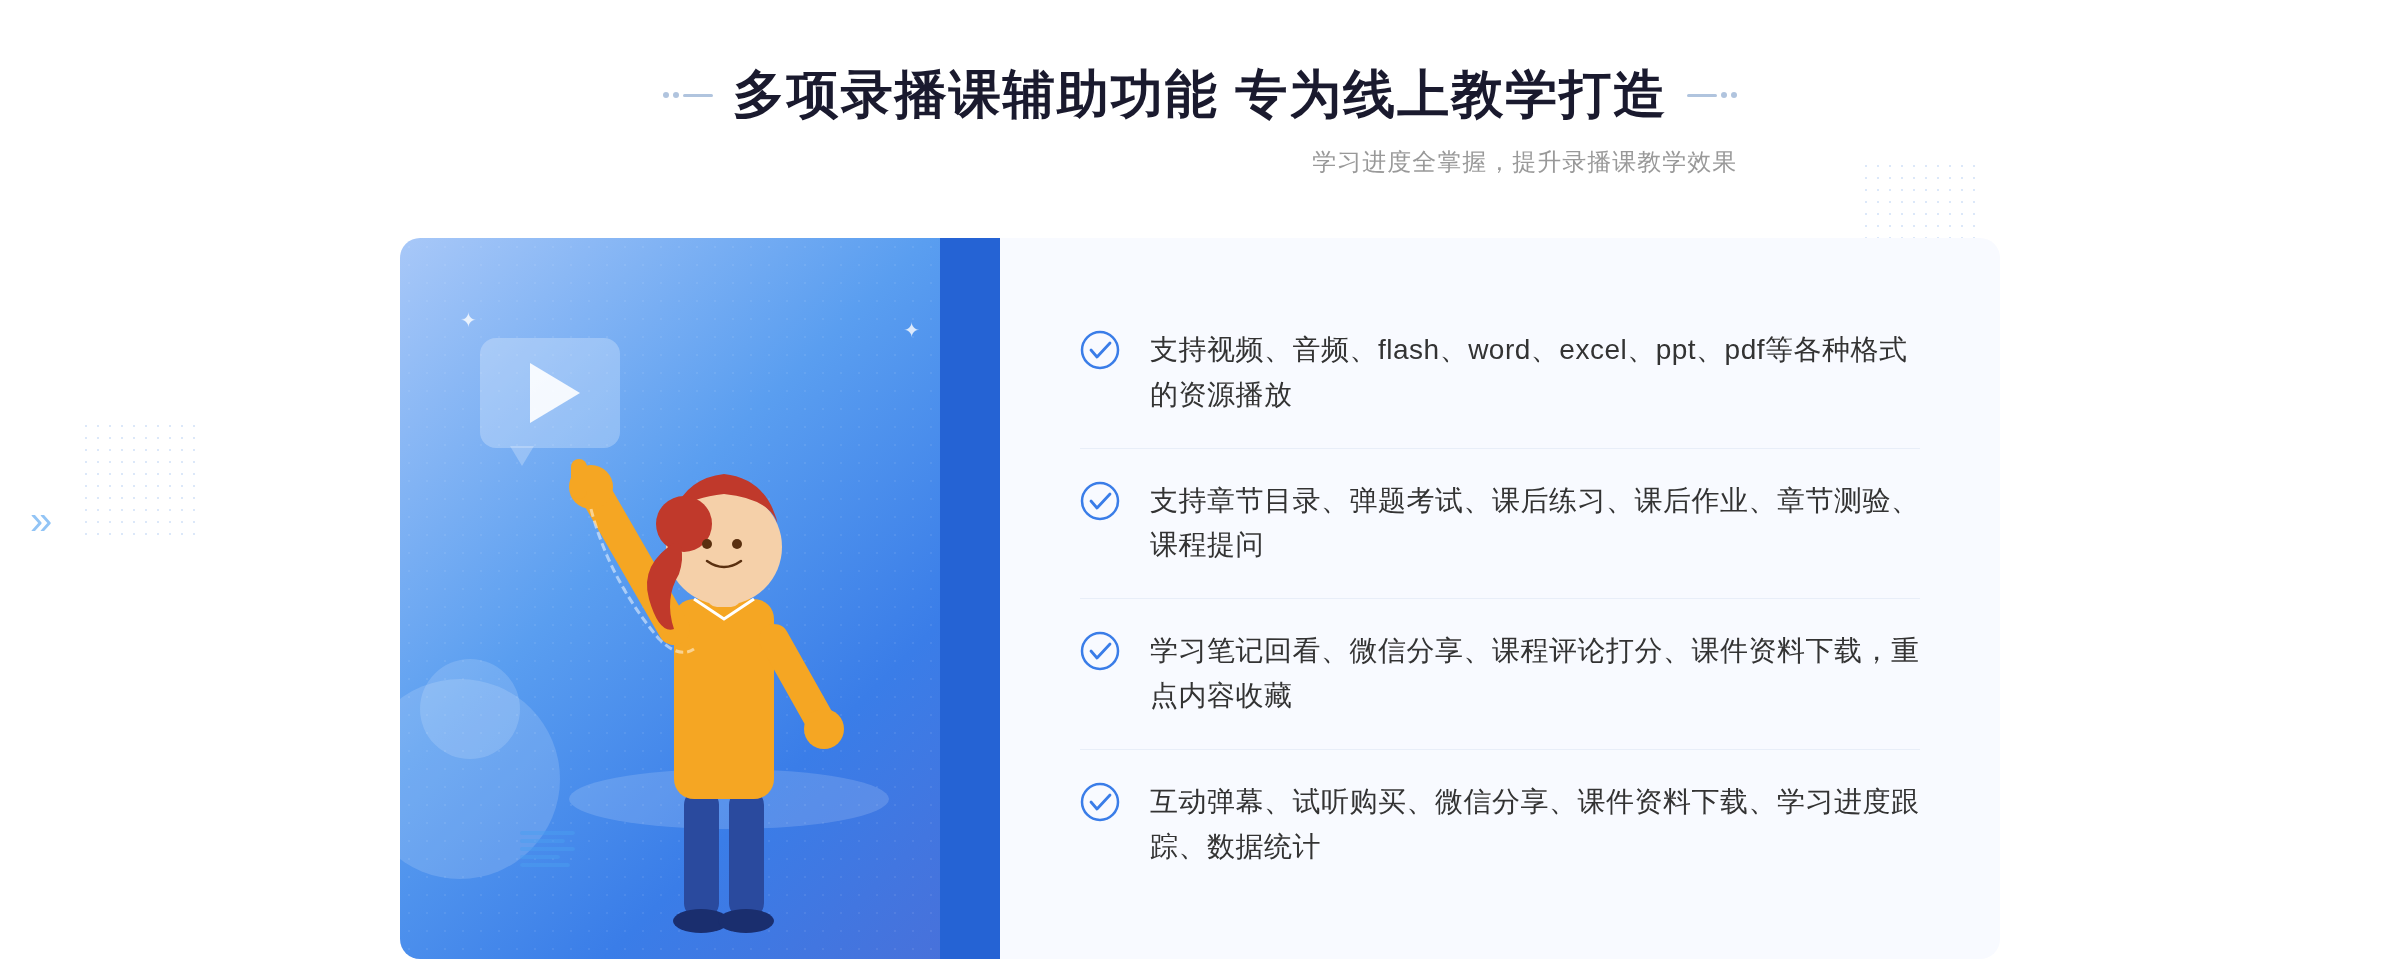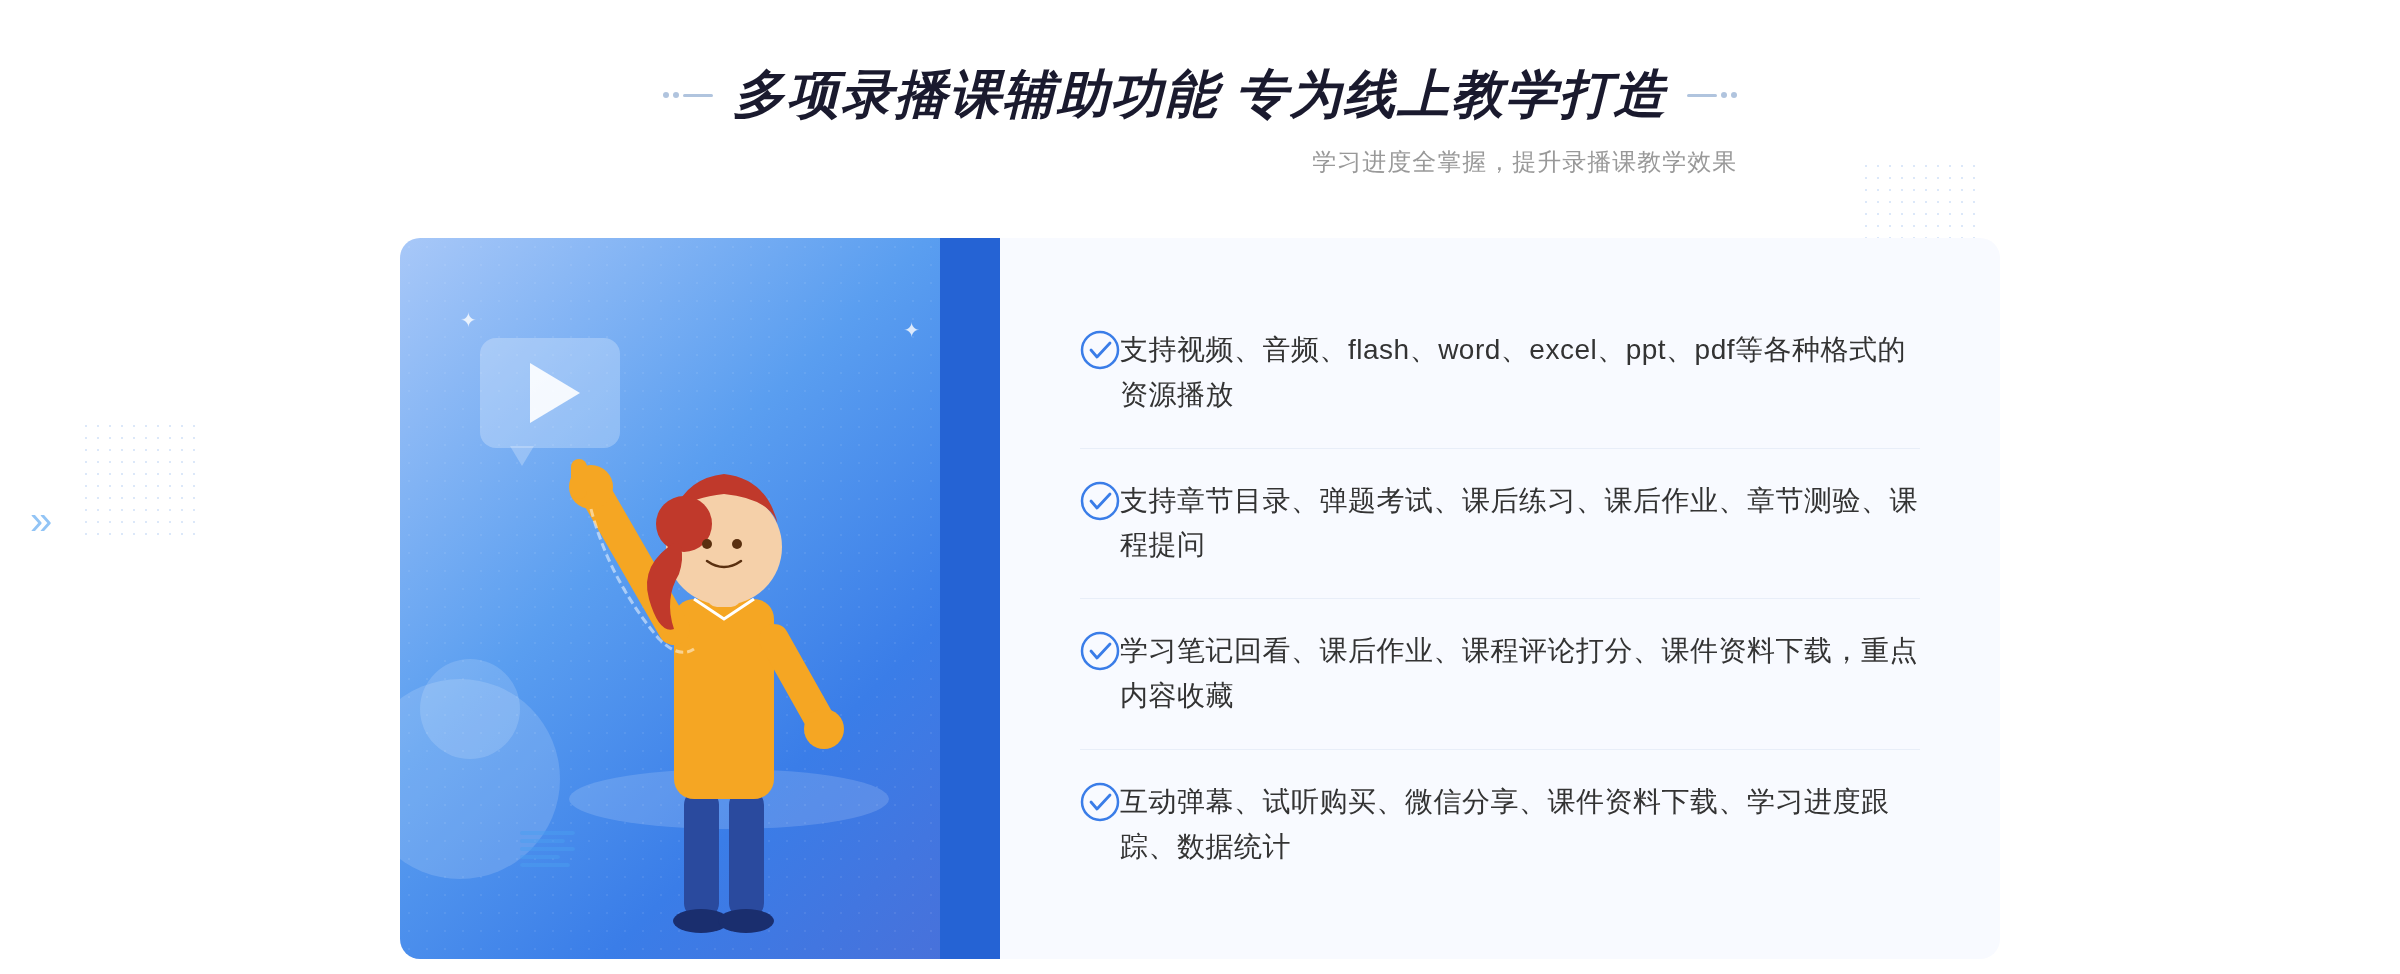--- a/index.html
+++ b/index.html
@@ -56,21 +56,20 @@
       margin-bottom: 60px;
       position: relative;
     }
 
     .header-title-row {
       display: flex;
       align-items: center;
       justify-content: center;
       gap: 20px;
       margin-bottom: 16px;
-      font-style: italic;
     }
 
     .title-decorator {
       display: flex;
       gap: 4px;
       align-items: center;
     }
 
     .title-decorator span {
       display: inline-block;
@@ -233,20 +232,21 @@
       padding: 60px 80px;
       display: flex;
       flex-direction: column;
       justify-content: space-around;
       min-height: 700px;
     }
 
     .feature-item {
       display: flex;
       align-items: flex-start;
+      gap: 30px;
       padding: 30px 0;
       border-bottom: 1px solid #e8eef8;
     }
 
     .feature-item:last-child {
       border-bottom: none;
     }
 
     .check-icon {
       width: 40px;
@@ -416,21 +416,21 @@
         <span class="feature-text">支持章节目录、弹题考试、课后练习、课后作业、章节测验、课程提问</span>
       </div>
 
       <div class="feature-item">
         <div class="check-icon">
           <svg viewBox="0 0 40 40" xmlns="http://www.w3.org/2000/svg">
             <circle cx="20" cy="20" r="18" fill="none" stroke="#3a7de8" stroke-width="2.5"></circle>
             <polyline points="11,20 17,27 30,13" fill="none" stroke="#3a7de8" stroke-width="2.8" stroke-linecap="round" stroke-linejoin="round"></polyline>
           </svg>
         </div>
-        <span class="feature-text">学习笔记回看、课后作业、课程评论打分、课件资料下载，重点内容收藏</span>
+        <span class="feature-text">学习笔记回看、微信分享、课程评论打分、课件资料下载，重点内容收藏</span>
       </div>
 
       <div class="feature-item">
         <div class="check-icon">
           <svg viewBox="0 0 40 40" xmlns="http://www.w3.org/2000/svg">
             <circle cx="20" cy="20" r="18" fill="none" stroke="#3a7de8" stroke-width="2.5"></circle>
             <polyline points="11,20 17,27 30,13" fill="none" stroke="#3a7de8" stroke-width="2.8" stroke-linecap="round" stroke-linejoin="round"></polyline>
           </svg>
         </div>
         <span class="feature-text">互动弹幕、试听购买、微信分享、课件资料下载、学习进度跟踪、数据统计</span>

